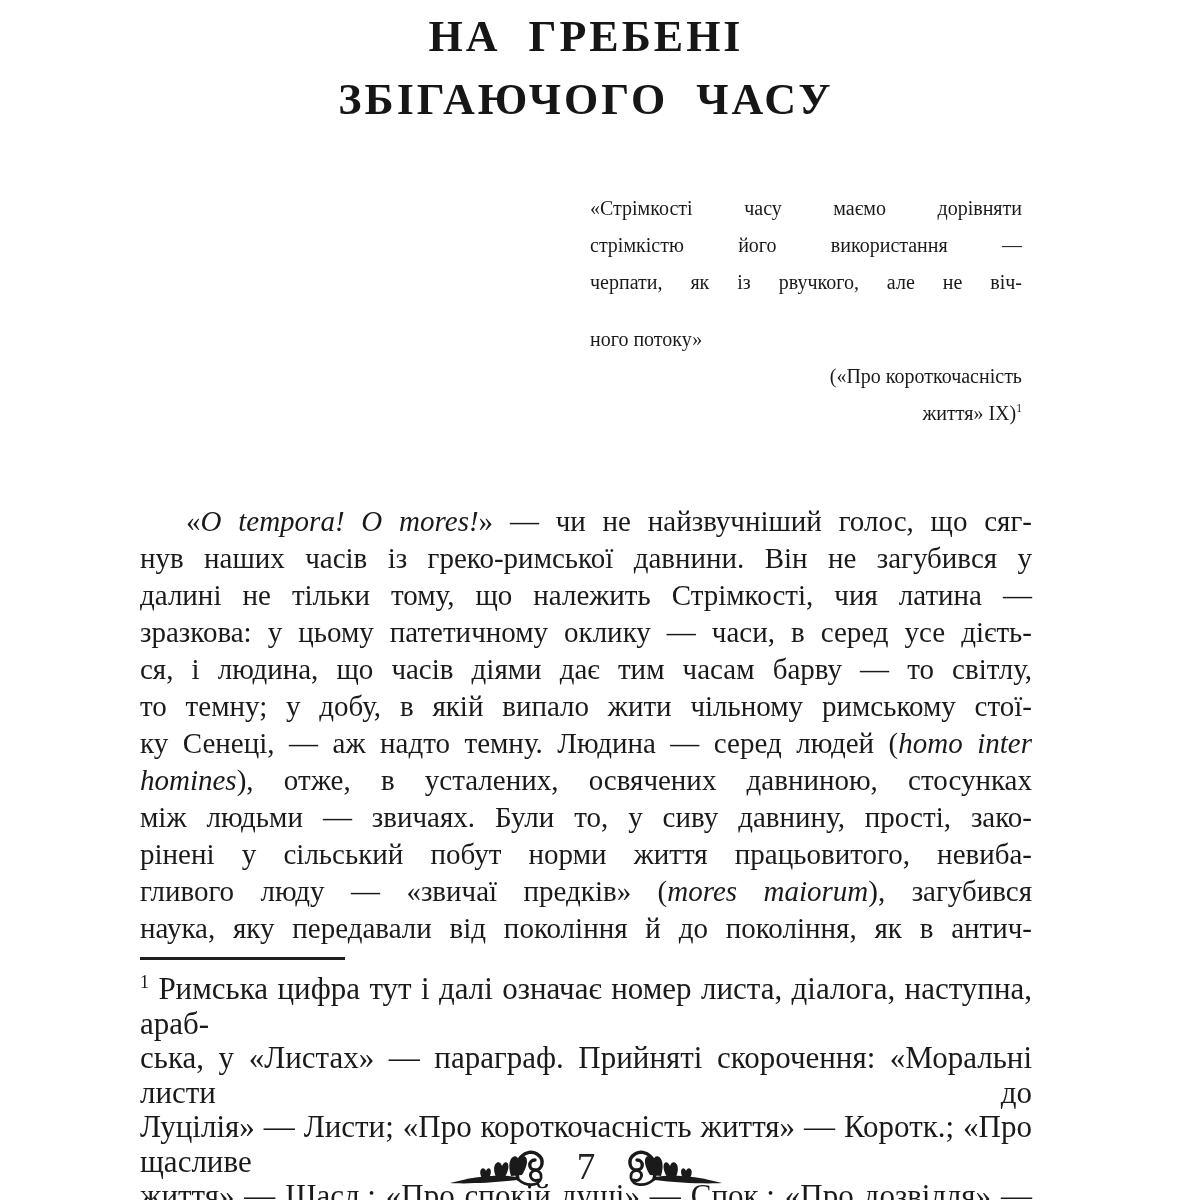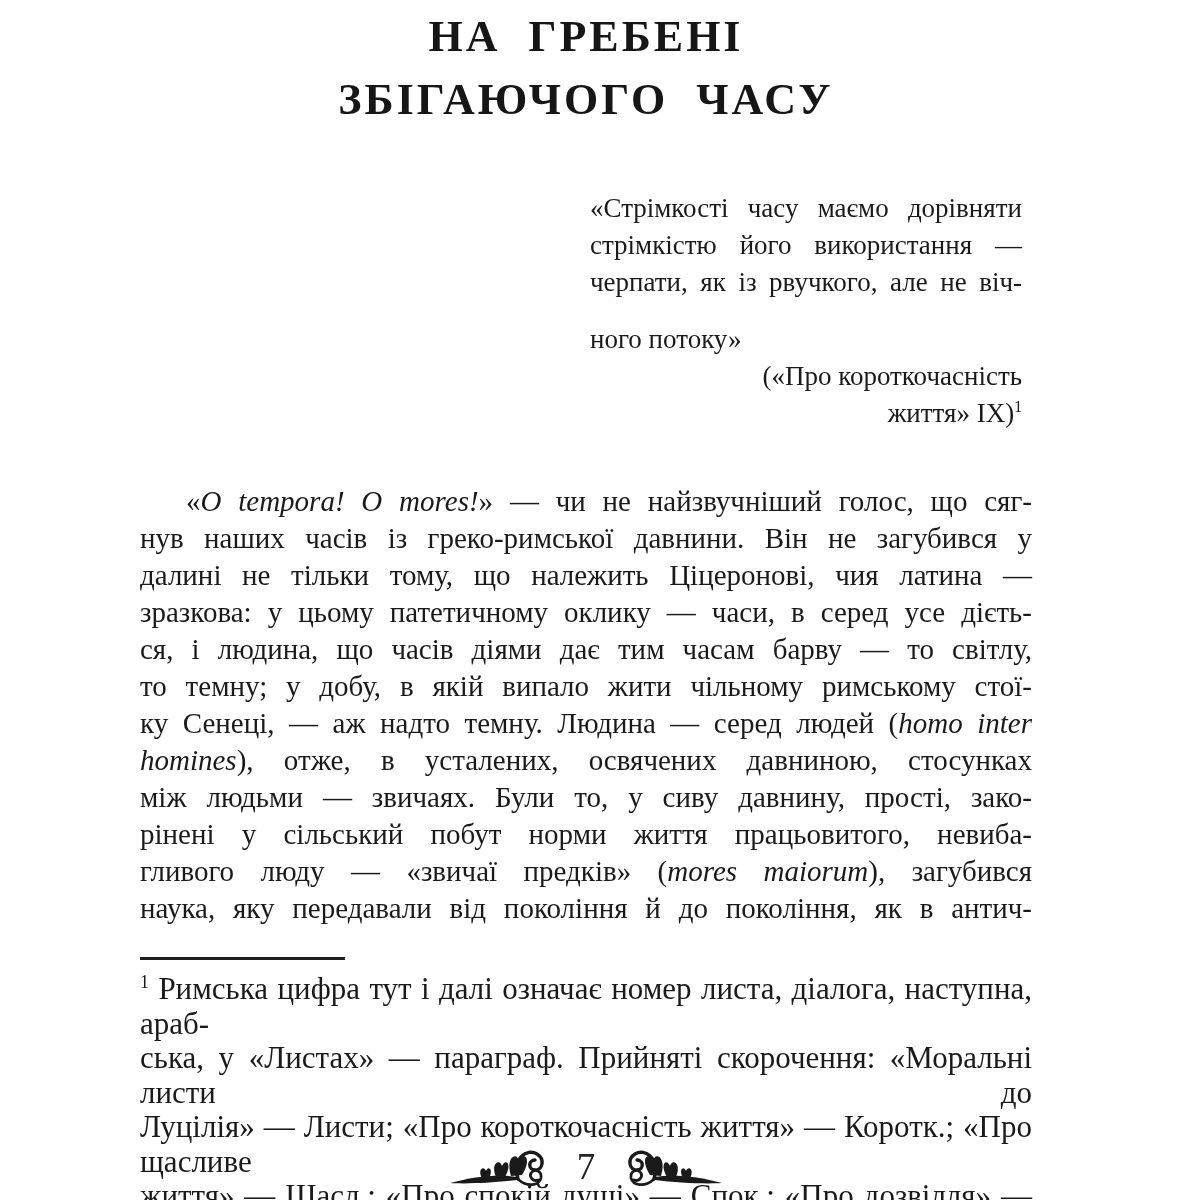--- a/index.html
+++ b/index.html
@@ -19,21 +19,21 @@
     font-weight: bold;
     font-size: 44px;
     line-height: 63px;
     letter-spacing: 3px;
     word-spacing: 14px;
     color: #161616;
   }
 
   .epigraph {
     position: absolute; top: 190px; left: 590px; width: 432px;
-    font-size: 27px;
+    font-size: 20px;
     line-height: 37px;
   }
 
   .body-text {
     position: absolute; top: 483px; left: 140px; width: 892px;
     font-size: 29px;
     line-height: 37px;
   }
 
   .footnote-rule {
@@ -59,21 +59,21 @@
     color: #222;
     padding-bottom: 1px;
   }
   .ornament { display: block; }
   .ornament.flip { transform: scaleX(-1); }
 
   .line { white-space: normal; }
   .line.justify { text-align: justify; text-align-last: justify; }
   .line.left { text-align: left; text-align-last: left; margin-top: 20px; }
   .line.right { text-align: center; text-align-last: right; }
-  .line.indent { text-indent: 46px; }
+  .line.indent { text-indent: 46px; margin-top: 20px; }
   .it { font-style: italic; }
   .sup { font-size: 58%; vertical-align: super; line-height: 0; }
 </style>
 </head>
 <body>
 
 <div class="page">
 
   <div class="chapter-title">
       <div class="line"><span>НА ГРЕБЕНІ</span></div>
@@ -85,21 +85,21 @@
       <div class="line justify"><span>стрімкістю його використання —</span></div>
       <div class="line justify"><span>черпати, як із рвучкого, але не віч-</span></div>
       <div class="line left"><span>ного потоку»</span></div>
       <div class="line right"><span>(«Про короткочасність</span></div>
       <div class="line right"><span>життя» IX)</span><span class="sup">1</span></div>
     </div>
 
   <div class="body-text">
       <div class="line justify indent"><span>«</span><span class="it">O tempora! O mores!</span><span>» — чи не найзвучніший голос, що сяг-</span></div>
       <div class="line justify"><span>нув наших часів із греко-римської давнини. Він не загубився у</span></div>
-      <div class="line justify"><span>далині не тільки тому, що належить Ціцеронові, чия латина —</span></div>
+      <div class="line justify"><span>далині не тільки тому, що належить Стрімкості, чия латина —</span></div>
       <div class="line justify"><span>зразкова: у цьому патетичному оклику — часи, в серед усе дієть-</span></div>
       <div class="line justify"><span>ся, і людина, що часів діями дає тим часам барву — то світлу,</span></div>
       <div class="line justify"><span>то темну; у добу, в якій випало жити чільному римському стої-</span></div>
       <div class="line justify"><span>ку Сенеці, — аж надто темну. Людина — серед людей (</span><span class="it">homo inter</span></div>
       <div class="line justify"><span class="it">homines</span><span>), отже, в усталених, освячених давниною, стосунках</span></div>
       <div class="line justify"><span>між людьми — звичаях. Були то, у сиву давнину, прості, зако-</span></div>
       <div class="line justify"><span>рінені у сільський побут норми життя працьовитого, невиба-</span></div>
       <div class="line justify"><span>гливого люду — «звичаї предків» (</span><span class="it">mores maiorum</span><span>), загубився</span></div>
       <div class="line justify"><span>наука, яку передавали від покоління й до покоління, як в антич-</span></div>
     </div>

